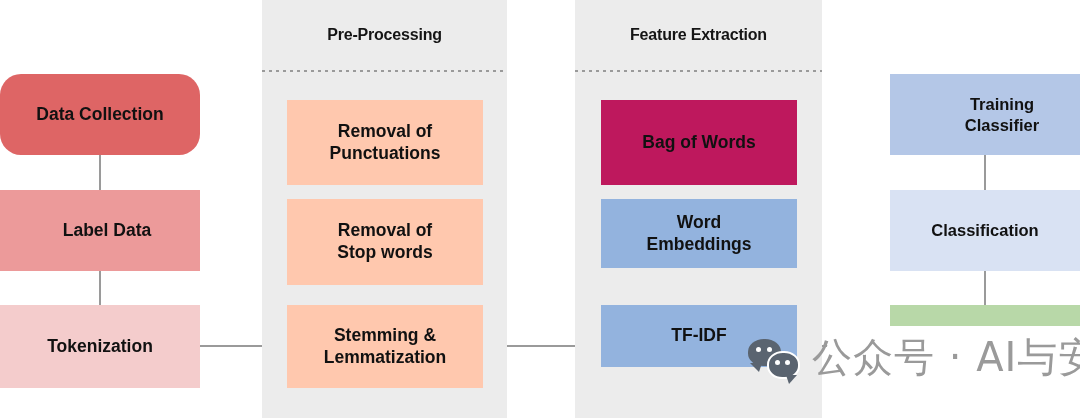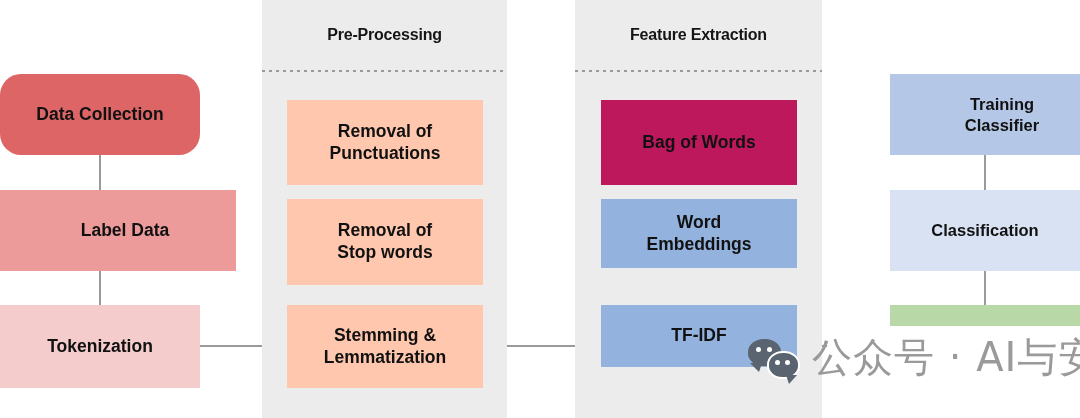--- a/index.html
+++ b/index.html
@@ -157,21 +157,21 @@
 <body>
 
 <div id="canvas">
 
   <div class="box" style="left:0px; top:74px; width:200px; height:81px; background:#de6565;border-radius:21px;">
     <span class="box-label bold">Data Collection</span>
   </div>
 
   <div class="connector" style="left:99px; top:155px; height:35px;"></div>
 
-  <div class="box" style="left:0px; top:190px; width:236px; height:81px; background:#ec9a9a;padding-left:20px;">
+  <div class="box" style="left:0px; top:190px; width:200px; height:81px; background:#ec9a9a;padding-left:20px;">
     <span class="box-label bold">Label Data</span>
   </div>
 
   <div class="connector" style="left:99px; top:271px; height:34px;"></div>
 
   <div class="box" style="left:0px; top:305px; width:200px; height:83px; background:#f4cccc;">
     <span class="box-label bold">Tokenization</span>
   </div>
 
   <div class="connector-h" style="left:200px; top:345px; width:62px;"></div>

